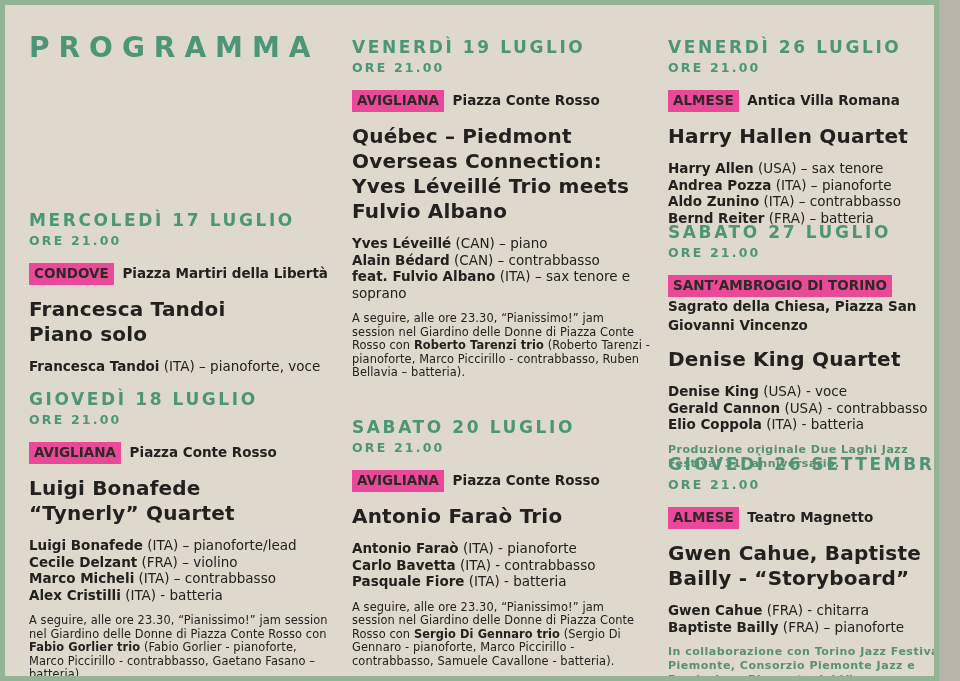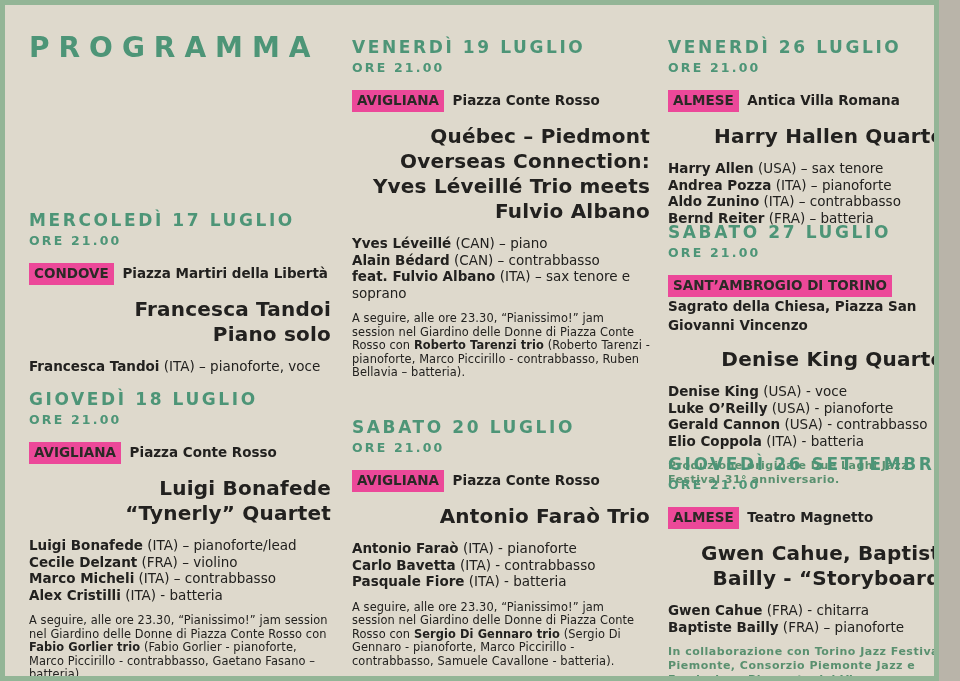--- a/index.html
+++ b/index.html
@@ -63,21 +63,20 @@
     margin-right: 4px;
     color: #2b2a26;
   }
   .title {
     margin-top: 12px;
     font-size: 20px;
     line-height: 25px;
     font-weight: bold;
     letter-spacing: 0.2px;
     white-space: pre-line;
-    text-align: right;
   }
   .lineup { margin-top: 11px; font-size: 13.5px; line-height: 16.5px; }
   .lineup .b, .note .b { font-weight: bold; }
   .note {
     margin-top: 11px;
     font-size: 11.4px;
     line-height: 13.6px;
     letter-spacing: 0.1px;
   }
   .green-note {
@@ -174,21 +173,20 @@
       </div>
     </section>
 
     <section class="event" style="top:217px">
       <h2 class="day">SABATO 27 LUGLIO</h2>
       <div class="time">ORE 21.00</div>
       <p class="venue-line"><span class="tag">SANT’AMBROGIO DI TORINO</span> <span>Sagrato della Chiesa, Piazza San Giovanni Vincenzo</span></p>
       <h3 class="title">Denise King Quartet</h3>
       <div class="lineup">
         <div><span class="b">Denise King</span><span> (USA) - voce</span></div>
-        <div><span class="b">Luke O’Reilly</span><span> (USA) - pianoforte</span></div>
         <div><span class="b">Gerald Cannon</span><span> (USA) - contrabbasso</span></div>
         <div><span class="b">Elio Coppola</span><span> (ITA) - batteria</span></div>
       </div>
       <p class="green-note">Produzione originale Due Laghi Jazz Festival 31° anniversario.</p>
     </section>
 
     <section class="event" style="top:449px">
       <h2 class="day">GIOVEDÌ 26 SETTEMBRE</h2>
       <div class="time">ORE 21.00</div>
       <p class="venue-line"><span class="tag">ALMESE</span> <span>Teatro Magnetto</span></p>

